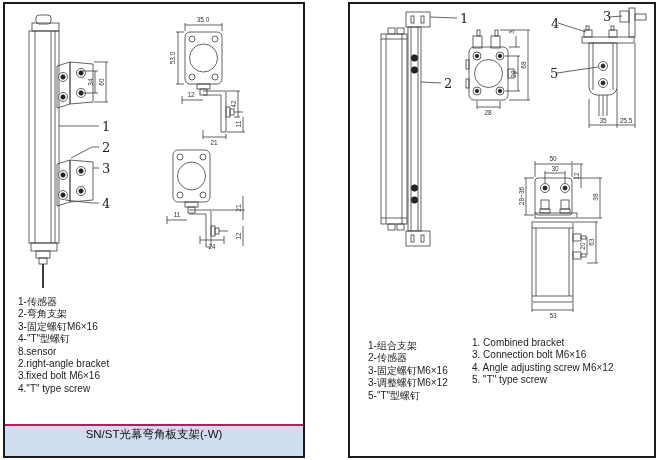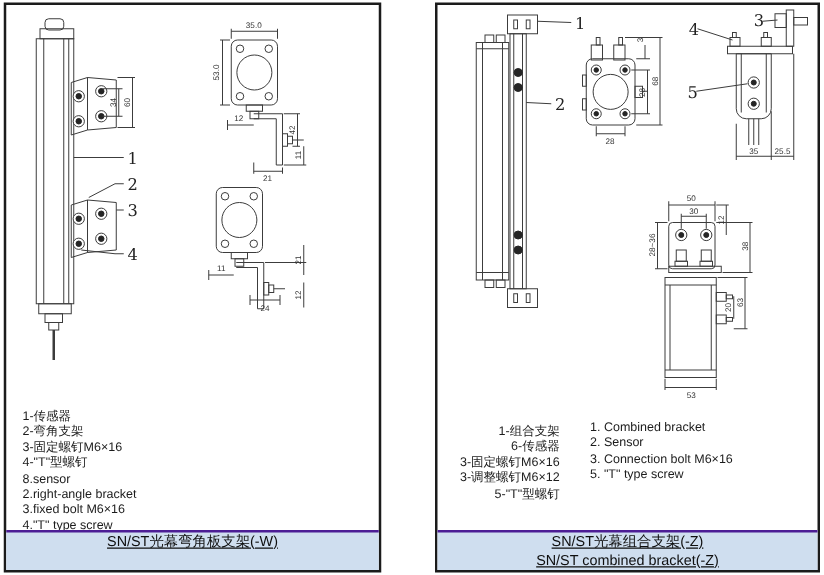--- a/index.html
+++ b/index.html
@@ -15,27 +15,27 @@
       stroke:#3c3c3c;stroke-width:.8;fill:none;}
   svg .scr{fill:#252525;stroke:#252525;}
   svg .scro{fill:#fff;}
   svg text{stroke:none;}
   svg .dim{fill:#333;font-size:6.5px;font-family:"Liberation Sans",sans-serif;}
   svg .plabel{fill:#222;font-size:13px;font-family:"DejaVu Serif",serif;}
   svg .thin{stroke-width:.6;}
   svg .cable{stroke-width:2;}
   .legend{position:absolute;color:#1c1c1c;font-size:10px;line-height:12.4px;
           white-space:nowrap;}
-  #legend-left{left:13px;top:292px;margin-top:32px;}
-  #legend-right-cn{left:18px;top:336px;text-align:right;}
+  #legend-left{left:13px;top:292px;}
+  #legend-right-cn{left:18px;top:336px;}
   #legend-right-en{left:122px;top:333px;}
   .caption{position:absolute;left:0;right:0;bottom:0;height:32px;
-           background:#cfdeef;border-top:2px solid #4c1d95;box-sizing:border-box;
+           background:#cfdeef;border-top:2px solid #be185d;box-sizing:border-box;
            text-align:center;color:#0f0f0f;font-size:11.5px;line-height:14.5px;
-           padding-top:1px;text-decoration:underline;}
+           padding-top:1px;}
 </style>
 </head>
 <body>
 
 <div class="canvas">
 
   <section class="panel" id="panel-left">
     <svg class="drawing" width="296" height="290" viewBox="0 0 296 290">
       <defs>
         <g id="wbkt">
@@ -335,31 +335,27 @@
       <text class="dim" transform="rotate(-90 229 172)" x="229" y="172" text-anchor="middle">12</text>
       <text class="dim" transform="rotate(-90 174 192)" x="174" y="192" text-anchor="middle">28~36</text>
       <text class="dim" transform="rotate(-90 248 193)" x="248" y="193" text-anchor="middle">38</text>
       <text class="dim" transform="rotate(-90 244 238)" x="244" y="238" text-anchor="middle">63</text>
       <text class="dim" transform="rotate(-90 235 242)" x="235" y="242" text-anchor="middle">20</text>
       <text class="dim" x="203" y="314" text-anchor="middle">53</text>
     </svg>
 
     <div class="legend" id="legend-right-cn">
       <div>1-组合支架</div>
-      <div>6-传感器</div>
+      <div>2-传感器</div>
       <div>3-固定螺钉M6×16</div>
       <div>3-调整螺钉M6×12</div>
       <div>5-"T"型螺钉</div>
     </div>
     <div class="legend" id="legend-right-en">
       <div>1. Combined bracket</div>
-      <div>2. Sensor</div>
       <div>3. Connection bolt M6×16</div>
+      <div>4. Angle adjusting screw M6×12</div>
       <div>5. "T" type screw</div>
     </div>
 
-    <div class="caption">
-      <div>SN/ST光幕组合支架(-Z)</div>
-      <div>SN/ST combined bracket(-Z)</div>
-    </div>
   </section>
 
 </div>
 
 </body></html>

